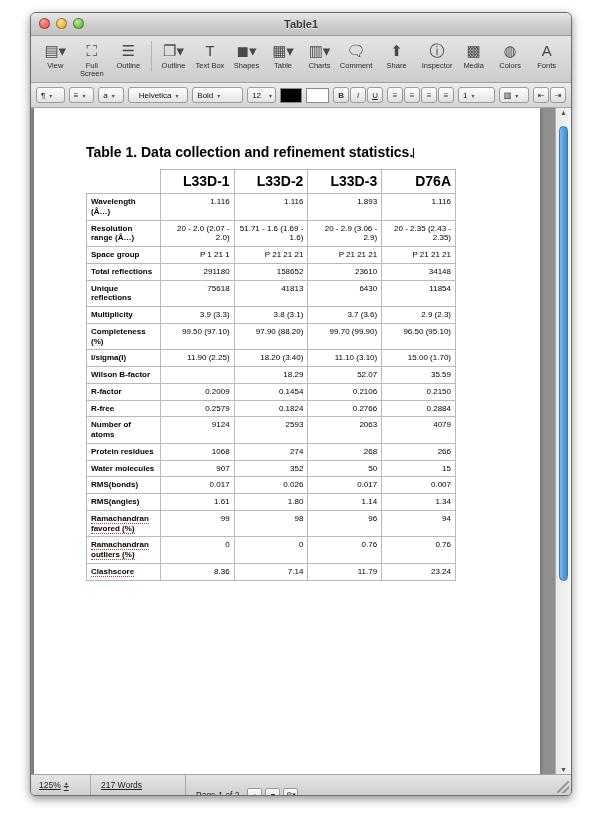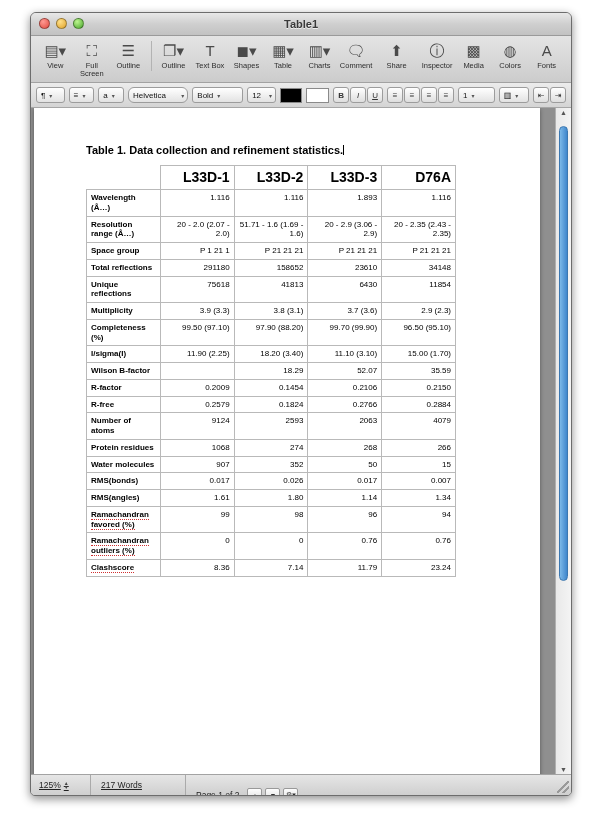--- a/index.html
+++ b/index.html
@@ -126,21 +126,21 @@
     border-radius: 3px;
     display: inline-flex;
     align-items: center;
     padding: 0 3px 0 4px;
     box-sizing: border-box;
     font-size: 8px;
     gap: 4px;
     color: #111;
   }
   .fb-pop .arr { font-size: 6px; color: #555; }
-  .fb-font { width: 74px; justify-content: space-between; border-radius: 6px; }
+  .fb-font { width: 74px; justify-content: center; }
   .fb-style { width: 62px; justify-content: flex-start; }
   .fb-size { width: 34px; justify-content: space-between; }
   .swatch {
     width: 26px; height: 13px;
     border: 1px solid #8a8a8a;
     background: #000;
     display: inline-block;
   }
   .swatch.white { background: #fff; }
   .fb-group { display: flex; gap: 1px; }
@@ -164,21 +164,21 @@
     width: 506px;
     height: 690px;
     background: #ffffff;
     box-shadow: 0 1px 4px rgba(0,0,0,0.4);
   }
   .doc-content {
     padding: 36px 40px 0 52px;
   }
   .caption {
     font-family: "Liberation Sans", sans-serif;
-    font-size: 11px;
+    font-size: 14px;
     font-weight: bold;
     color: #000;
     margin-bottom: 9px;
     position: relative;
   }
   .caret {
     display: inline-block;
     width: 1px;
     height: 10px;
     background: #000;

